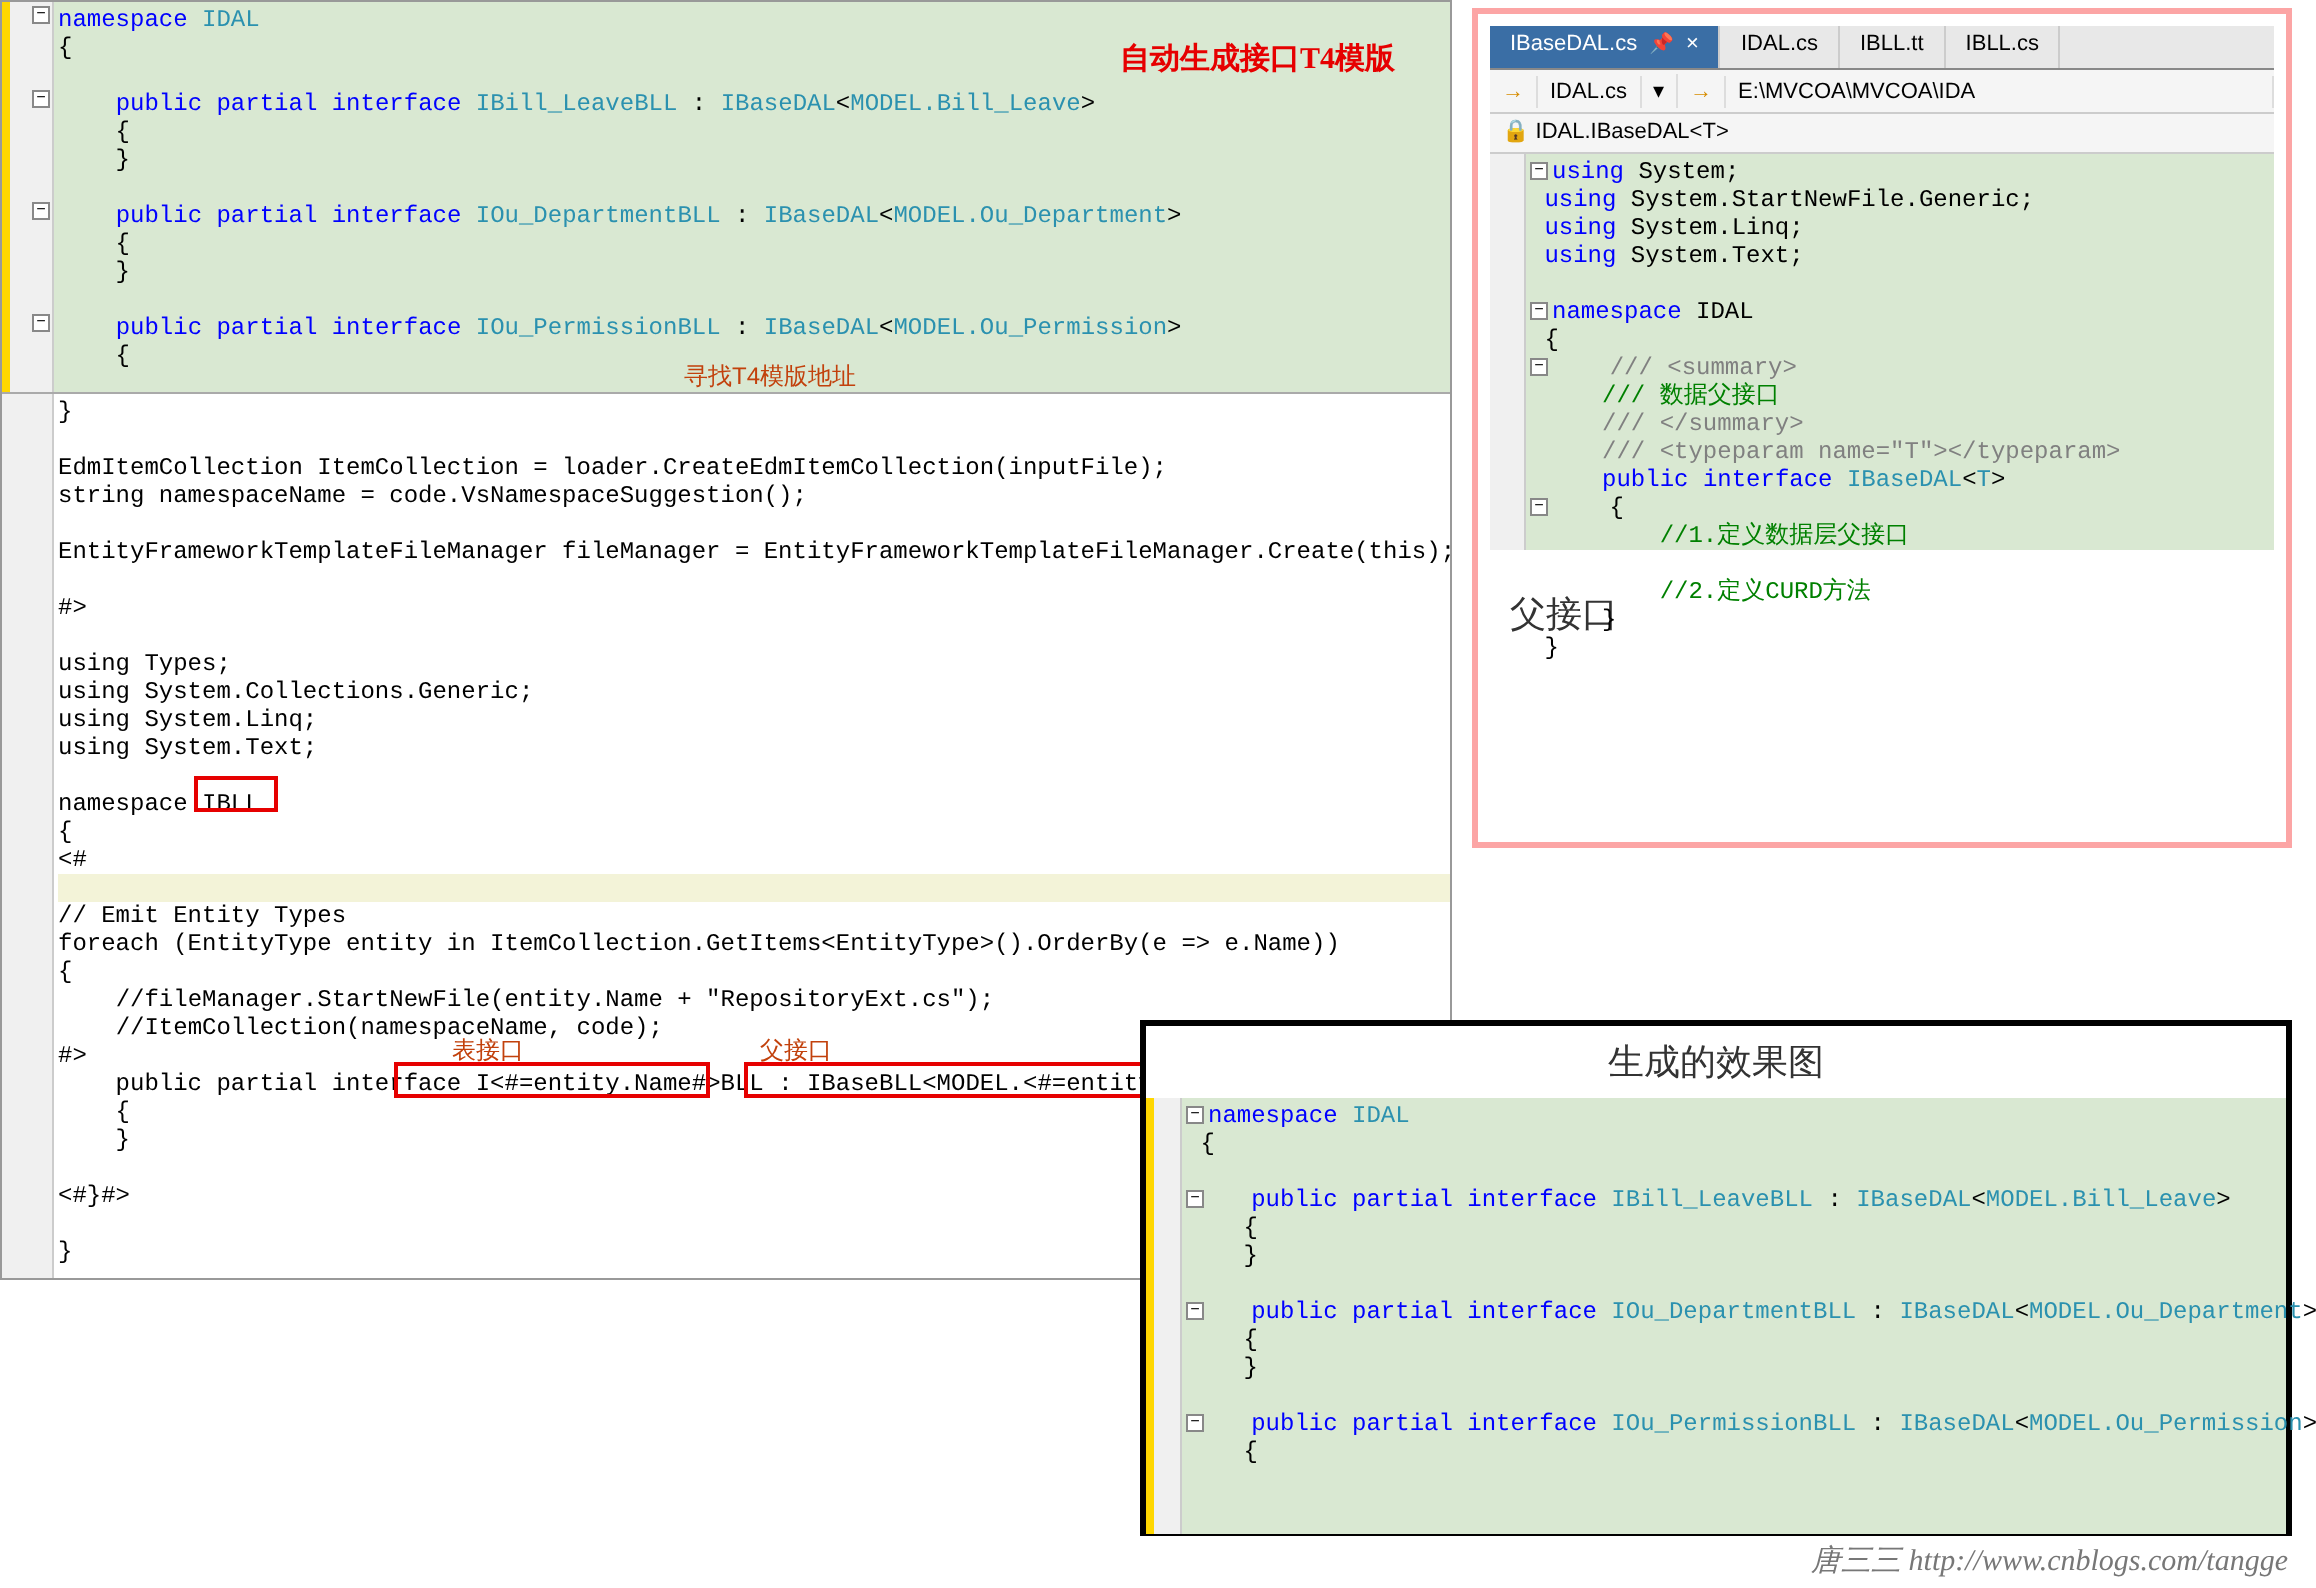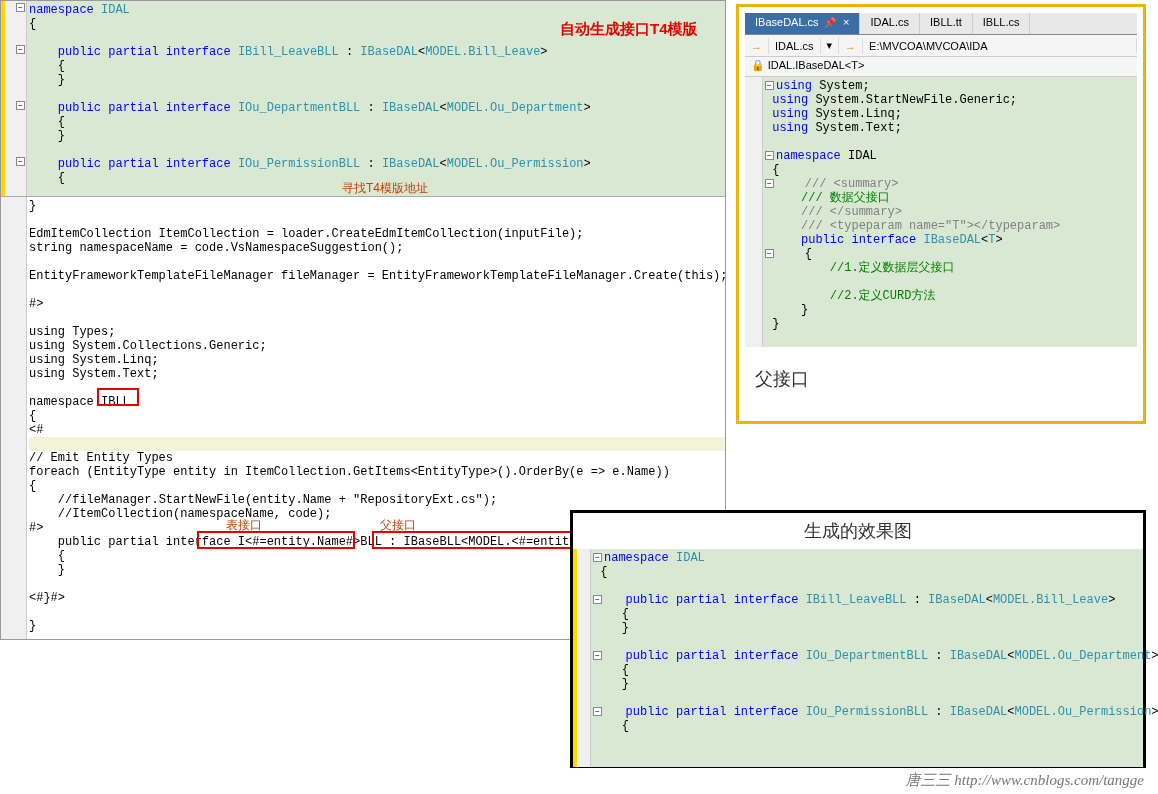--- a/index.html
+++ b/index.html
@@ -16,31 +16,31 @@
     .cmt { color: #008000; }
     .xml-cmt { color: #808080; }
     
     .red-label { color: #e60000; font-family: 'Microsoft YaHei', sans-serif; font-size: 15px; font-weight: bold; position: absolute; }
     .red-small { color: #c2410c; font-family: 'Microsoft YaHei', sans-serif; font-size: 12px; position: absolute; }
     .red-box { position: absolute; border: 2px solid #e60000; }
     
     .lower-section { background: #fff; border-top: 1px solid #aaa; padding: 2px 0 0 28px; position: relative; }
     .lower-gutter { position: absolute; left: 0; top: 0; width: 26px; height: 100%; background: #f0f0f0; border-right: 1px solid #ccc; }
     
-    .right-panel { position: absolute; right: 12px; top: 4px; width: 410px; height: 420px; border: 3px solid #eab308; background: #fff; padding: 6px; }
+    .right-panel { position: absolute; right: 12px; top: 4px; width: 410px; height: 420px; border: 3px solid #fca5a5; background: #fff; padding: 6px; }
     .tabs { display: flex; height: 22px; background: #e8e8e8; border-bottom: 1px solid #888; }
     .tab { padding: 3px 10px; font-size: 11px; font-family: 'Segoe UI', sans-serif; border-right: 1px solid #ccc; cursor: pointer; }
     .tab.active { background: #3a6ea5; color: #fff; }
     .tab .pin { margin-left: 6px; font-size: 10px; }
     .tab .close { margin-left: 6px; font-size: 11px; }
     .nav-bar { display: flex; height: 22px; border-bottom: 1px solid #ccc; align-items: center; font-size: 11px; font-family: 'Segoe UI', sans-serif; background: #f5f5f5; }
     .nav-item { padding: 2px 6px; border-right: 1px solid #ddd; }
     .nav-item.arrow { color: #d68c00; font-weight: bold; }
     .member-bar { height: 20px; padding: 2px 6px; font-size: 11px; font-family: 'Segoe UI', sans-serif; border-bottom: 1px solid #ccc; background: #f5f5f5; }
-    .right-code { background: #d9e8d2; padding: 2px 0 0 20px; position: relative; height: 270px; }
+    .right-code { background: #d9e8d2; padding: 2px 0 0 20px; position: relative; height: 198px; }
     .right-gutter { position: absolute; left: 0; top: 0; width: 18px; height: 100%; background: #f0f0f0; border-right: 1px solid #ccc; }
     .parent-label { font-family: 'Microsoft YaHei', sans-serif; font-size: 18px; margin: 20px 0 0 10px; color: #333; }
     
     .bottom-panel { position: absolute; left: 570px; top: 510px; width: 576px; height: 258px; border: 3px solid #000; background: #fff; }
     .bottom-title { text-align: center; font-family: 'Microsoft YaHei', sans-serif; font-size: 18px; padding: 6px; color: #333; }
     .bottom-code { background: #d9e8d2; height: 218px; padding: 2px 0 0 20px; position: relative; }
     .bottom-gutter { position: absolute; left: 0; top: 0; width: 18px; height: 100%; background: #f0f0f0; border-right: 1px solid #ccc; }
     
     .watermark { position: absolute; right: 14px; bottom: 4px; font-style: italic; font-family: Georgia, serif; font-size: 15px; color: #777; }
     .yellow-marker { position: absolute; left: 0; width: 4px; background: #ffd700; }
@@ -102,21 +102,21 @@
     <div class="line">    public partial interface <span>I&lt;#=entity.Name#&gt;BLL</span> : <span>IBaseBLL&lt;MODEL.&lt;#=entity.Name#&gt;&gt;</span></div>
     <div class="line">    {</div>
     <div class="line">    }</div>
     <div class="line"></div>
     <div class="line">&lt;#}#&gt;</div>
     <div class="line"></div>
     <div class="line">}</div>
   </div>
 </div>
 
-<div class="red-label" style="left:560px;top:20px;">自动生成接口T4模版</div>
+<div class="red-label" style="left:560px;top:20px;font-family:Liberation Serif, serif;">自动生成接口T4模版</div>
 <div class="red-small" style="left:342px;top:180px;">寻找T4模版地址</div>
 <div class="red-small" style="left:226px;top:517px;">表接口</div>
 <div class="red-small" style="left:380px;top:517px;">父接口</div>
 <div class="red-box" style="left:97px;top:388px;width:42px;height:18px;"></div>
 <div class="red-box" style="left:197px;top:531px;width:158px;height:18px;"></div>
 <div class="red-box" style="left:372px;top:531px;width:218px;height:18px;"></div>
 
 <div class="right-panel">
   <div class="tabs">
     <div class="tab active"><span>IBaseDAL.cs</span><span class="pin">📌</span><span class="close">×</span></div>

